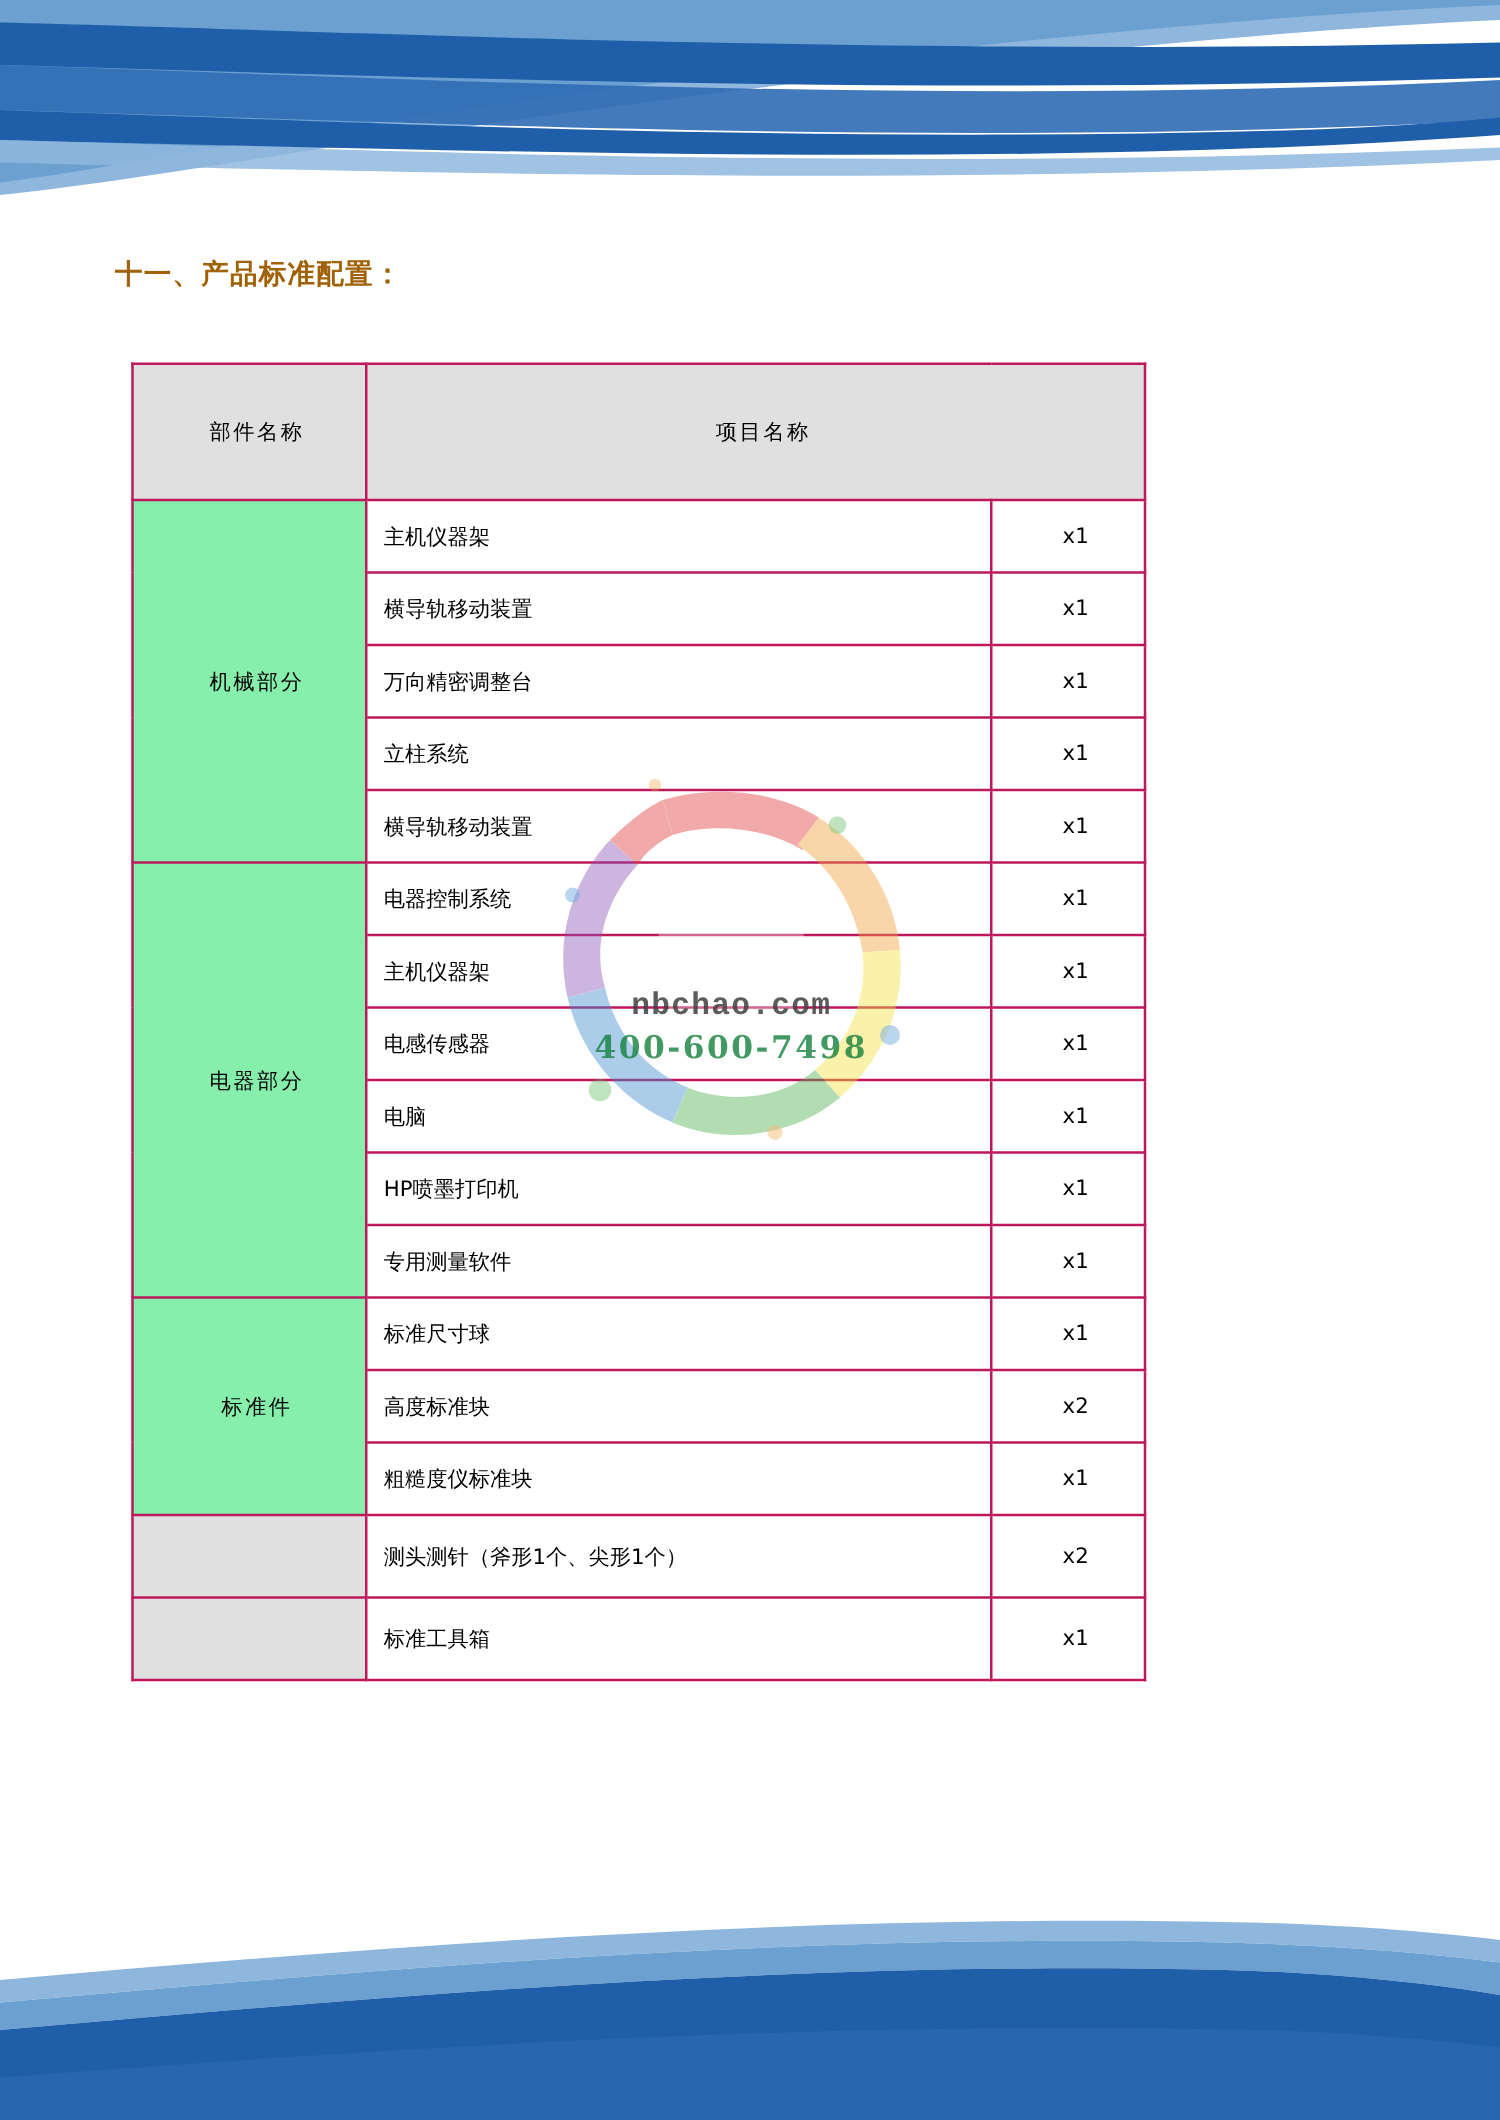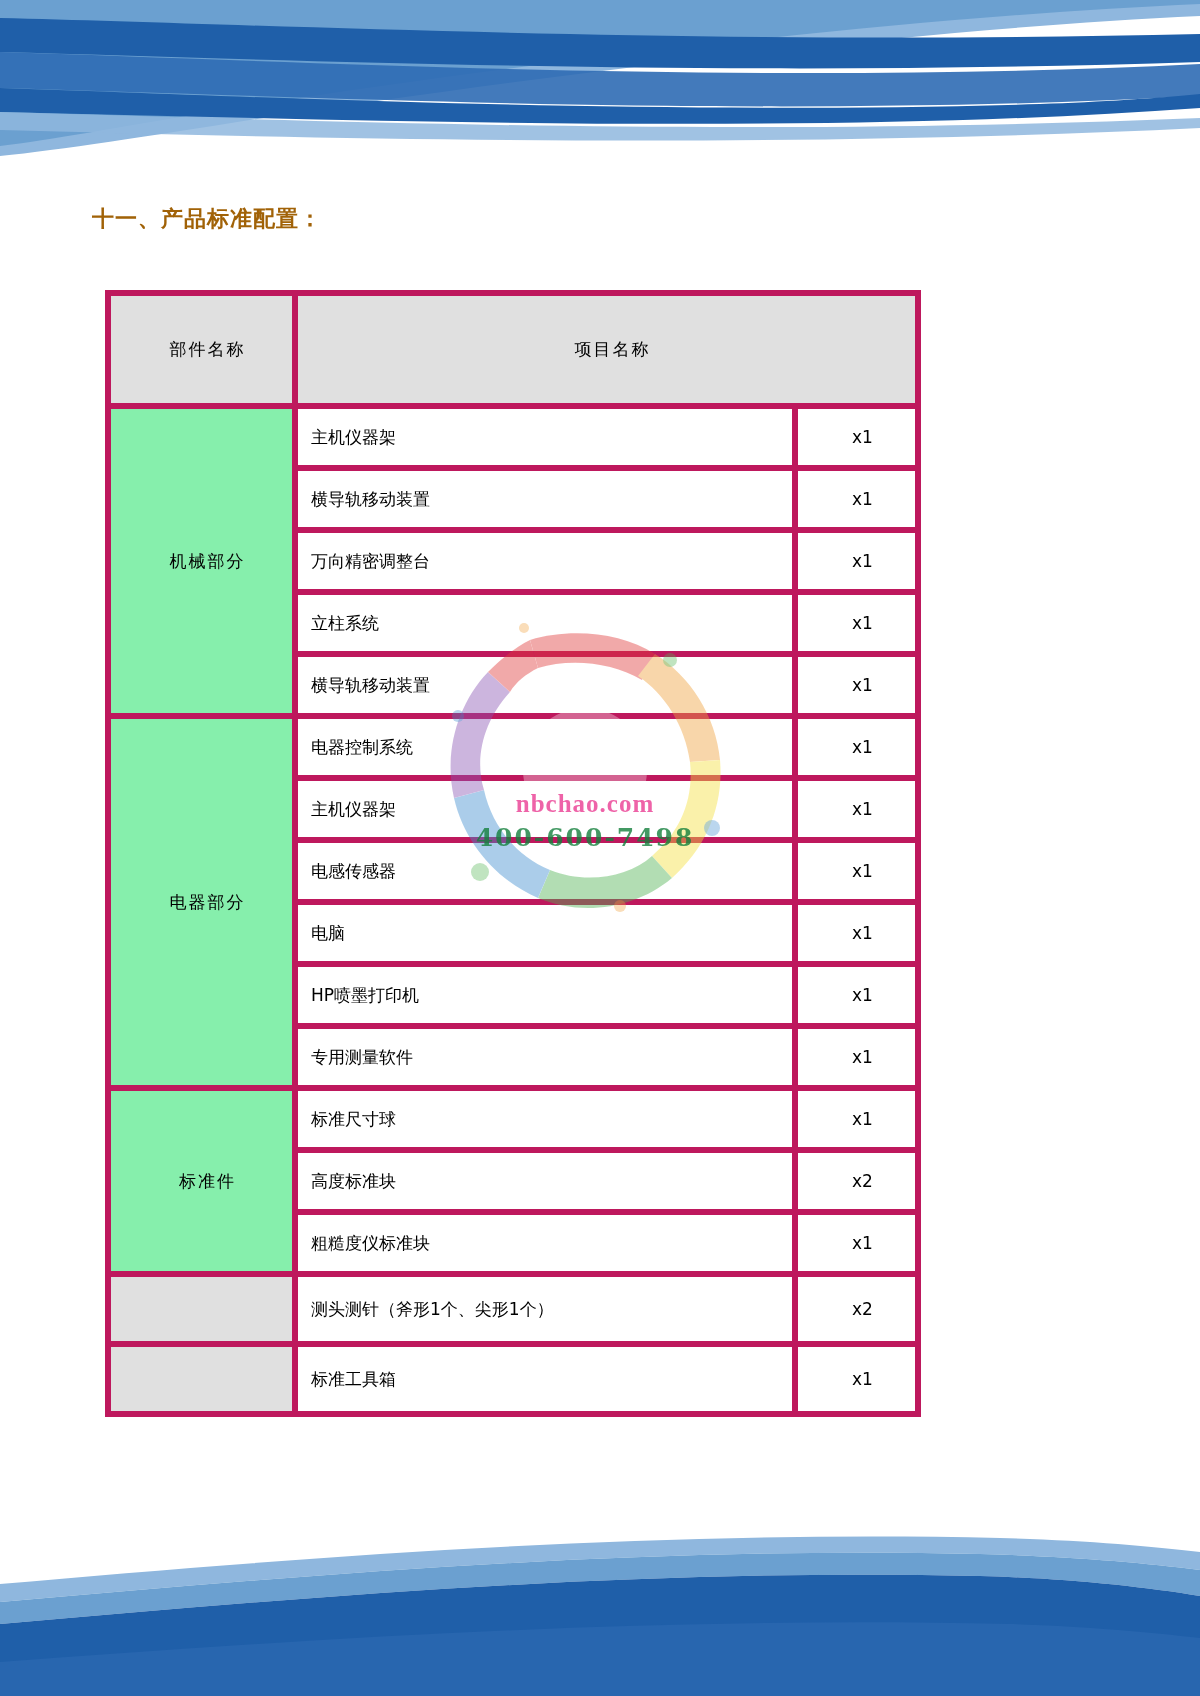--- a/index.html
+++ b/index.html
@@ -60,21 +60,21 @@
   .config-table {
     position: absolute;
     left: 105px;
     top: 290px;
     width: 810px;
     border-collapse: collapse;
     table-layout: fixed;
   }
   .config-table td,
   .config-table th {
-    border: 6px solid #be185d;
+    border: 2px solid #be185d;
     font-size: 17px;
     font-family: "DejaVu Sans", "Liberation Sans", sans-serif;
     color: #000000;
     font-weight: normal;
     vertical-align: middle;
     padding-left: 13px;
   }
   .col-part { width: 187px; }
   .col-item { width: 500px; }
   .col-qty  { width: 123px; }
@@ -130,24 +130,24 @@
     letter-spacing: 8px;
     opacity: 0.85;
     pointer-events: none;
   }
   .wm-text-en {
     position: absolute;
     left: 455px;
     top: 790px;
     width: 260px;
     text-align: center;
-    font-family: Liberation Serif, serif;
+    font-family: Liberation Mono, monospace;
     font-weight: bold;
     font-size: 25px;
-    color: #ec4899;
+    color: #404040;
     letter-spacing: 1px;
     opacity: 0.85;
     pointer-events: none;
   }
   .wm-text-tel {
     position: absolute;
     left: 445px;
     top: 823px;
     width: 280px;
     text-align: center;

